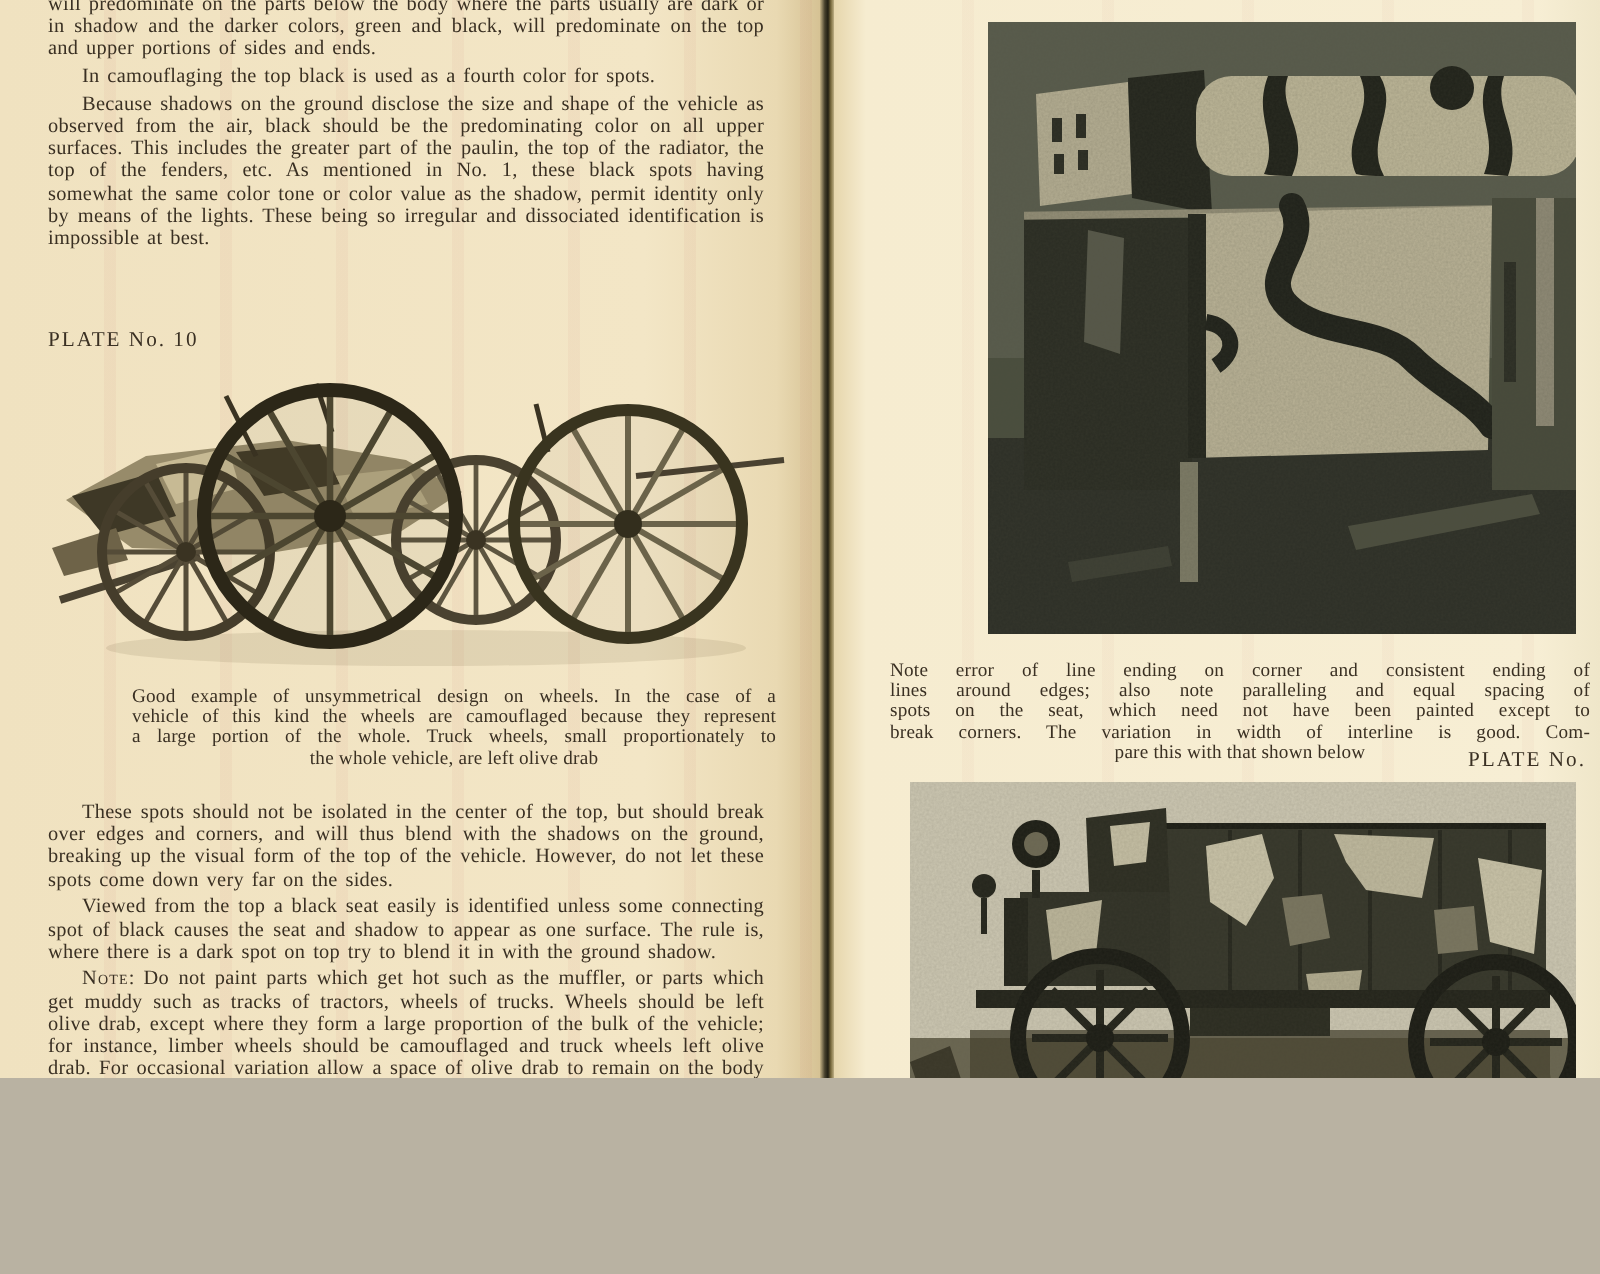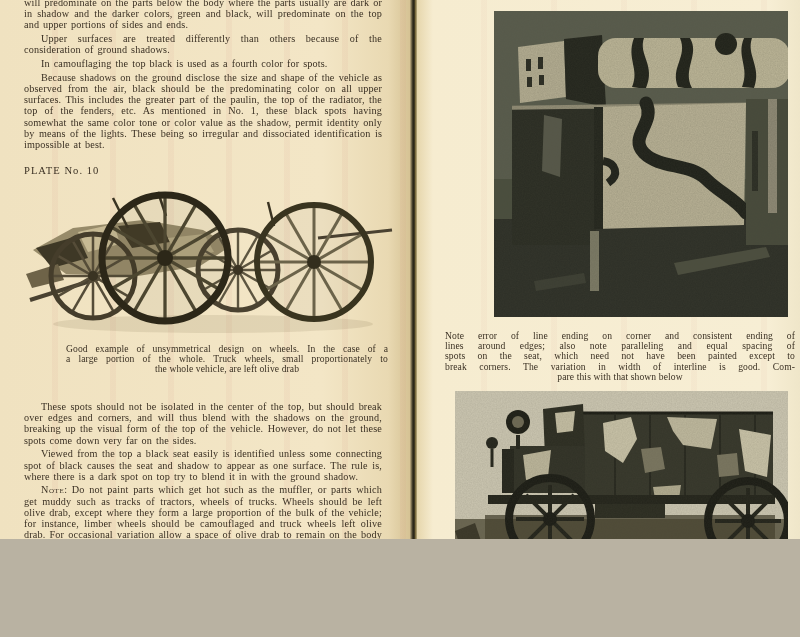--- a/index.html
+++ b/index.html
@@ -35,21 +35,20 @@
 </style>
 </head>
 <body>
 
 <div class="scan">
 
   <div class="page-left">
 
     <div class="bodytext" style="left:24px;top:-3px;width:358px;">
       <p>will predominate on the parts below the body where the parts usually are dark or in shadow and the darker colors, green and black, will predominate on the top and upper portions of sides and ends.</p>
-      <p class="indent">Upper surfaces are treated differently than others because of the consideration of ground shadows.</p>
       <p class="indent">In camouflaging the top black is used as a fourth color for spots.</p>
       <p class="indent">Because shadows on the ground disclose the size and shape of the vehicle as observed from the air, black should be the predominating color on all upper surfaces.  This includes the greater part of the paulin, the top of the radiator, the top of the fenders, etc.  As mentioned in No. 1, these black spots having somewhat the same color tone or color value as the shadow, permit identity only by means of the lights.  These being so irregular and dissociated identification is impossible at best.</p>
     </div>
 
     <div class="plate" style="left:24px;top:165px;">PLATE No. 10</div>
 
     <svg style="position:absolute;left:18px;top:186px;" width="385" height="156" viewBox="0 0 385 156">
       <defs>
         <g id="sp12">
           <line y1="-56" y2="56"></line>
@@ -101,20 +100,21 @@
           <g stroke="#6e674c" stroke-width="3" transform="scale(1.0)">
             <use href="#sp12"></use>
           </g>
         <circle r="57" fill="rgba(40,35,20,.04)" stroke="#39341f" stroke-width="6"></circle>
           <circle r="7" fill="#332e1d"></circle>
         </g>
     </svg>
 
     <div class="cap" style="left:36px;top:344px;width:322px;margin-left:30px;">
       <div class="just">Good example of unsymmetrical design on wheels.  In the case of a</div>
+      <div class="just">vehicle of this kind the wheels are camouflaged because they represent</div>
       <div class="just">a large portion of the whole.  Truck wheels, small proportionately to</div>
       <div class="cent">the whole vehicle, are left olive drab</div>
     </div>
 
     <div class="bodytext" style="left:24px;top:401px;width:358px;">
       <p class="indent">These spots should not be isolated in the center of the top, but should break over edges and corners, and will thus blend with the shadows on the ground, breaking up the visual form of the top of the vehicle.  However, do not let these spots come down very far on the sides.</p>
       <p class="indent">Viewed from the top a black seat easily is identified unless some connecting spot of black causes the seat and shadow to appear as one surface.  The rule is, where there is a dark spot on top try to blend it in with the ground shadow.</p>
       <p class="indent"><span class="smallcaps">Note:</span><span>Do not paint parts which get hot such as the muffler, or parts which get muddy such as tracks of tractors, wheels of trucks.  Wheels should be left olive drab, except where they form a large proportion of the bulk of the vehicle; for instance, limber wheels should be camouflaged and truck wheels left olive drab.  For occasional variation allow a space of olive drab to remain on the body over the wheel so that the wheel and space together make an olive drab spot.</span></p>
     </div>
 
@@ -170,20 +170,21 @@
     </svg>
 
     <div class="cap" style="left:28px;top:331px;width:350px;">
       <div class="just">Note error of line ending on corner and consistent ending of</div>
       <div class="just">lines around edges; also note paralleling and equal spacing of</div>
       <div class="just">spots on the seat, which need not have been painted except to</div>
       <div class="just">break corners.  The variation in width of interline is good.  Com-</div>
       <div class="cent">pare this with that shown below</div>
     </div>
 
+    <div class="plate" style="left:28px;top:375px;width:348px;text-align:right;">PLATE No.</div>
 
     <svg style="position:absolute;left:38px;top:391px;" width="333" height="177" viewBox="0 0 333 177">
       <defs>
         <filter id="g2" x="0" y="0" width="100%" height="100%">
           <feTurbulence type="fractalNoise" baseFrequency="0.8" numOctaves="2"></feTurbulence>
           <feColorMatrix type="matrix" values="0 0 0 0 .1  0 0 0 0 .09  0 0 0 0 .06  0 0 0 .4 0"></feColorMatrix>
         </filter>
       </defs>
       <rect width="333" height="177" fill="#ccc7b2"></rect>
       <rect y="128" width="333" height="49" fill="#6b6752"></rect>

